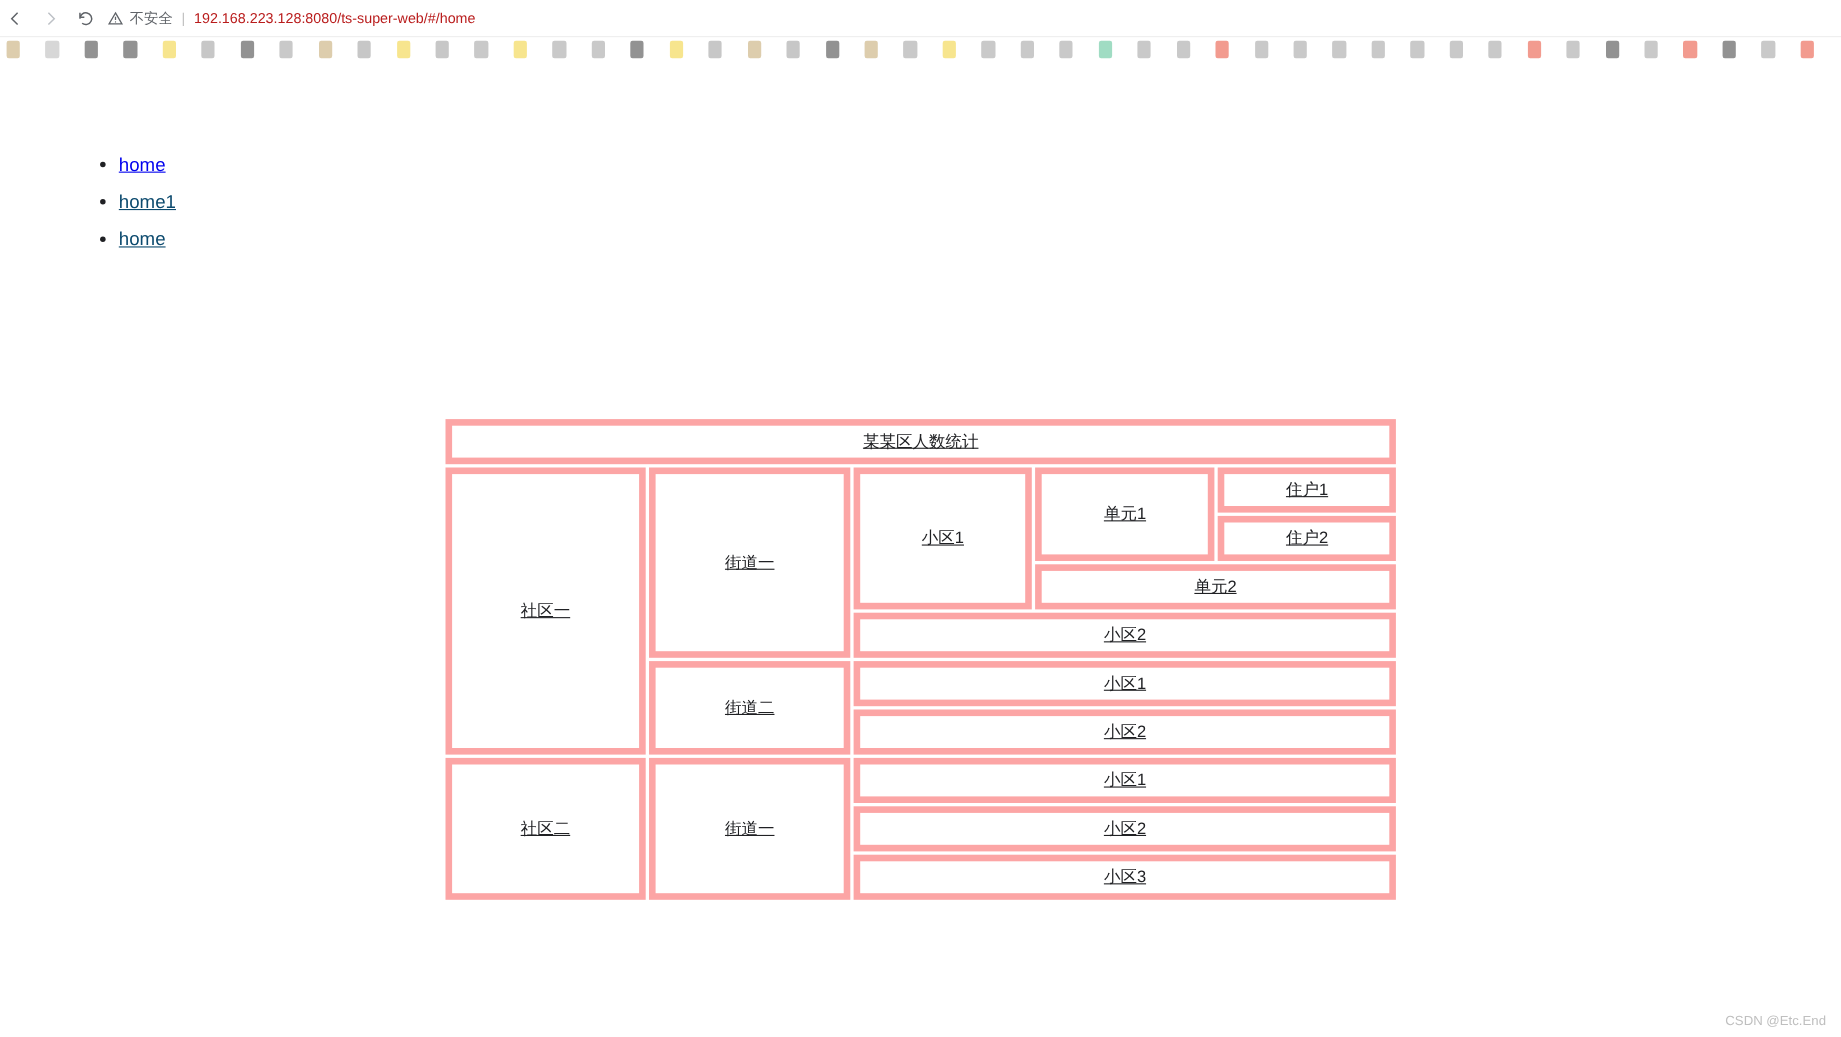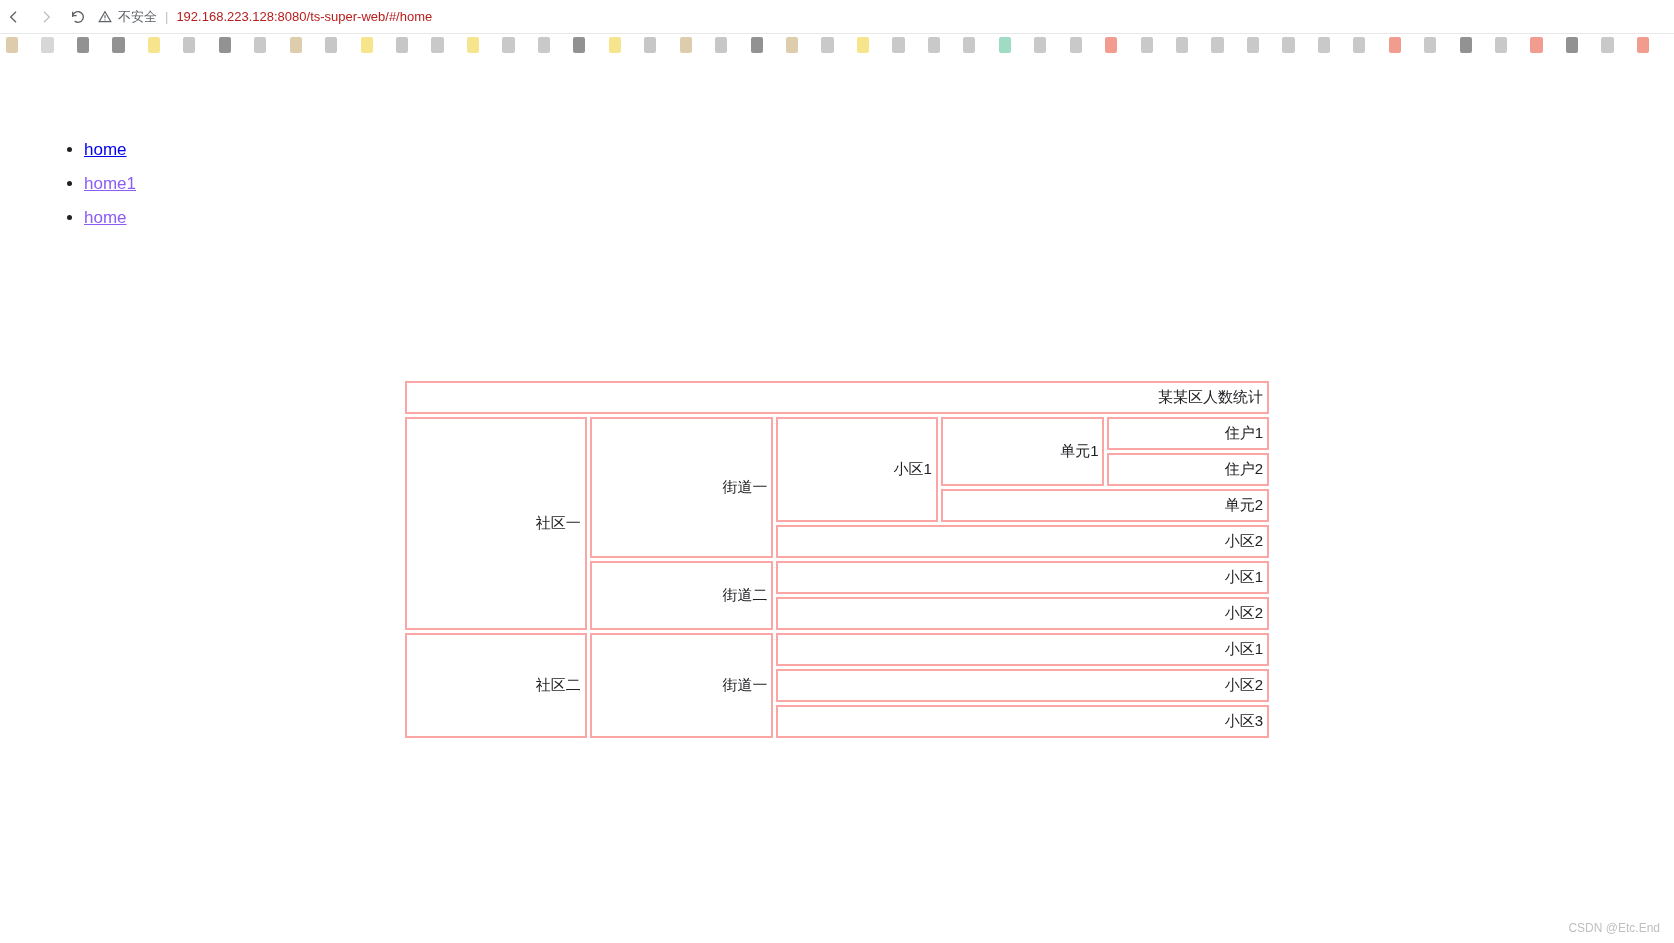--- a/index.html
+++ b/index.html
@@ -13,29 +13,29 @@
     .addr { display: flex; align-items: center; gap: 8px; color: #5f6368; font-size: 13px; }
     .addr .warn { display: flex; align-items: center; gap: 6px; }
     .addr .sep { color: #c0c0c0; }
     .addr .url { color: #b91c1c; }
     
     
     .bm-strip { height: 22px; display: flex; align-items: center; gap: 4px; padding: 2px 6px; background: #fff; filter: blur(0.6px); }
     .bm { width: 16px; height: 16px; border-radius: 2px; opacity: 0.85; }
     
     
-    .nav-links { margin: 84px 0 0 84px; list-style: disc; }
+    .nav-links { margin: 84px 0 0 108px; list-style: disc; }
     .nav-links li { margin-bottom: 14px; font-size: 17px; }
     .nav-links a { color: #0000ee; text-decoration: underline; }
-    .nav-links a.visited { color: #8b5cf6; }
+    .nav-links a.visited { color: #0c4a6e; }
     
     
     .tbl-wrap { margin: 150px auto 0 auto; }
     table.tree { border-collapse: separate; border-spacing: 3px; margin: 0 auto; }
-    table.tree td { border: 2px solid #fca5a5; text-align: right; vertical-align: middle; font-size: 15px; padding: 5px 4px; }
+    table.tree td { border: 6px solid #fca5a5; text-align: center; vertical-align: middle; font-size: 15px; padding: 5px 4px; text-decoration: underline; }
     table.tree .title { width: 864px; }
     table.tree .c1 { width: 180px; }
     table.tree .c2 { width: 182px; }
     table.tree .c3 { width: 160px; }
     table.tree .c4 { width: 162px; }
     table.tree .c5 { width: 160px; }
     
     .watermark { position: fixed; right: 14px; bottom: 8px; color: #bfbfbf; font-size: 12px; filter: blur(0.4px); pointer-events: none; text-align: right; }
   </style>
 </head>

